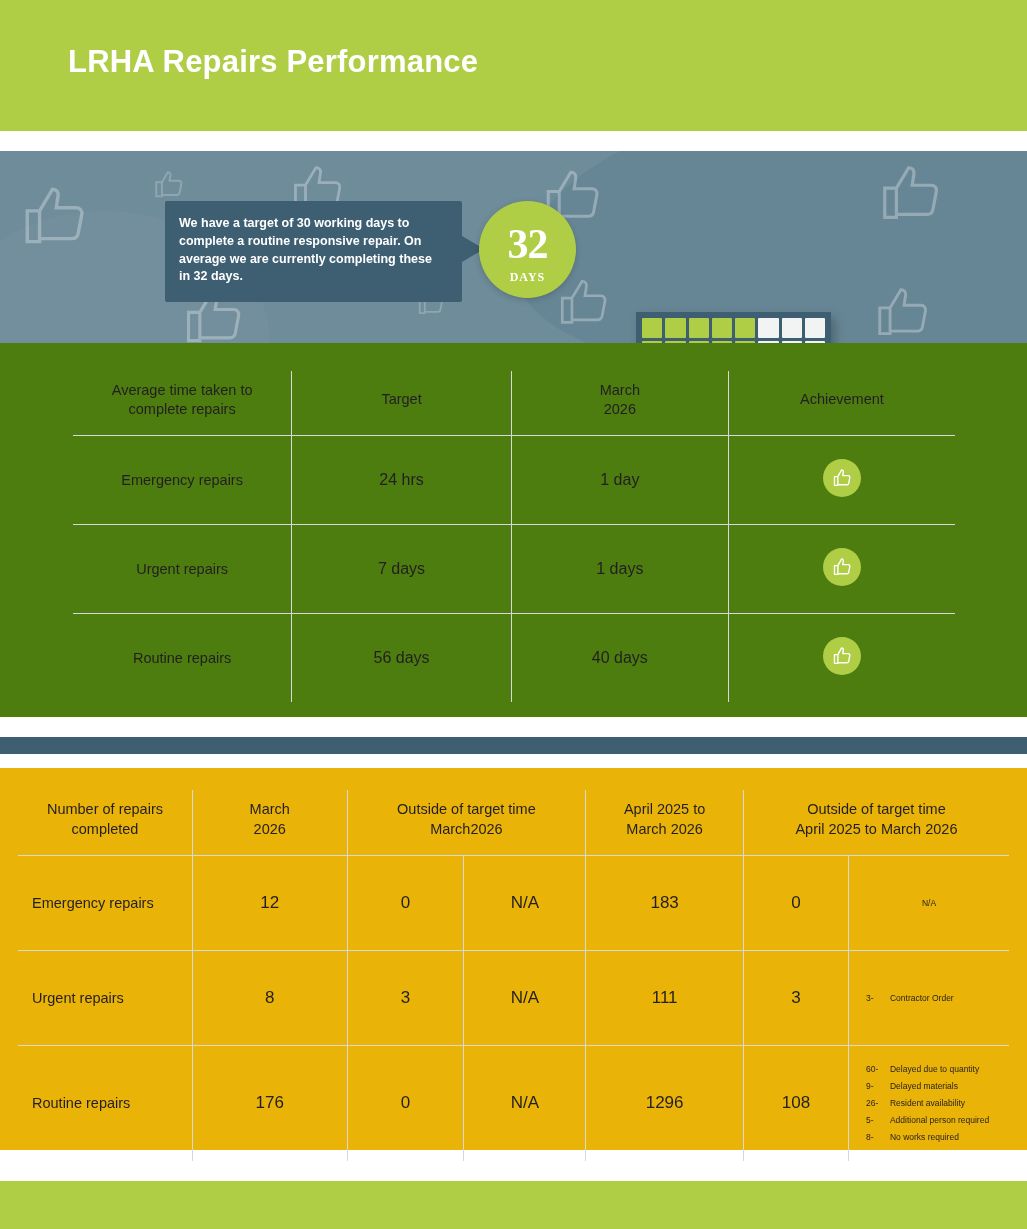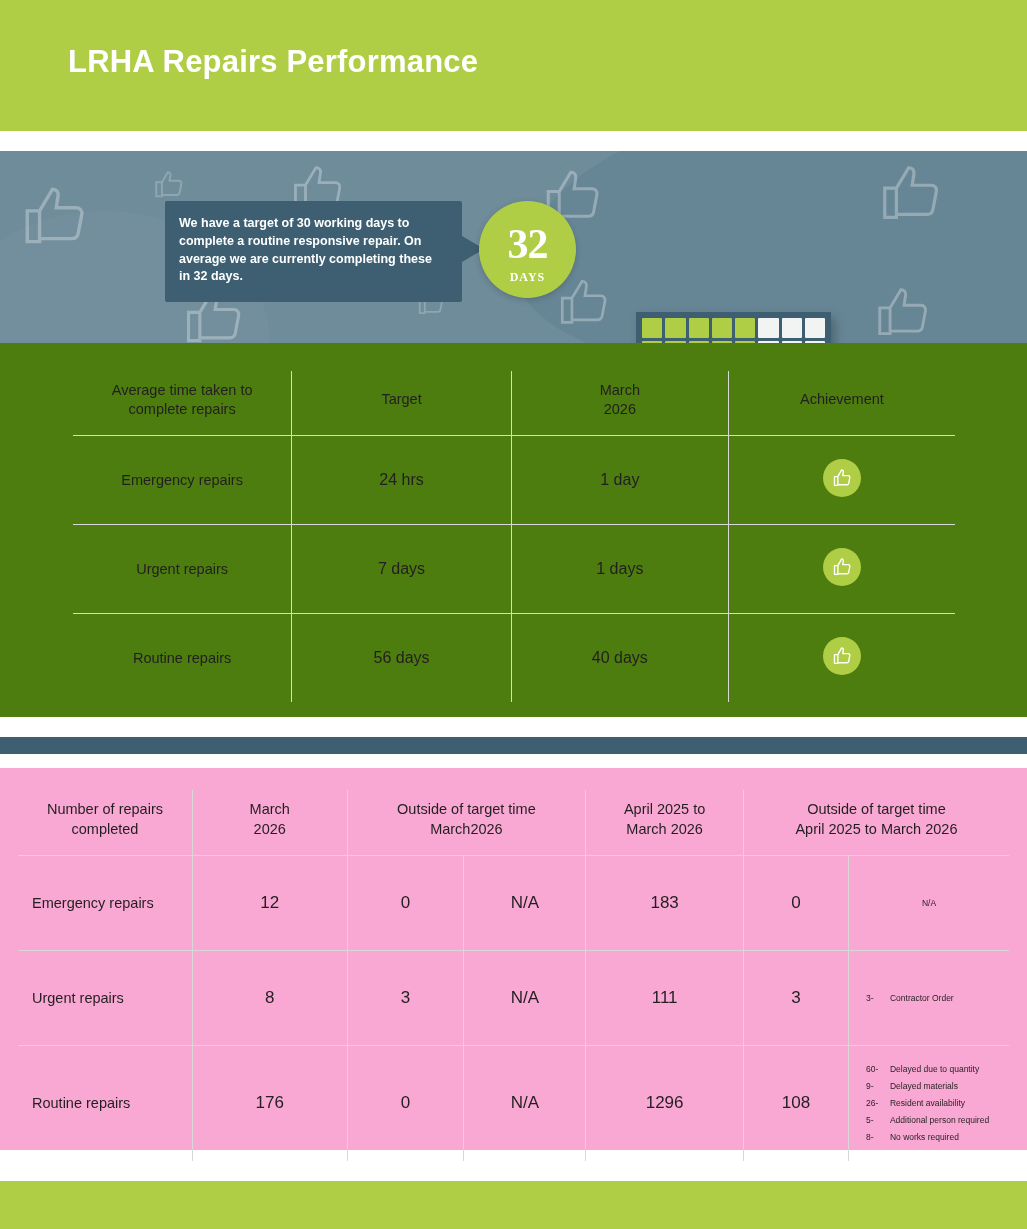--- a/index.html
+++ b/index.html
@@ -180,21 +180,21 @@
     left: 0; top: 737px;
     width: 1027px; height: 17px;
     background: #3d5f71;
   }
 
   
   .t2 {
     position: absolute;
     left: 0; top: 768px;
     width: 1027px; height: 382px;
-    background: #f9a8d4;
+    background: #eab308;
   }
   .t2 table {
     position: absolute;
     left: 18px; top: 22px;
     width: 991px;
     border-collapse: collapse;
     table-layout: fixed;
   }
   .t2 th {
     font-size: 14.5px;

